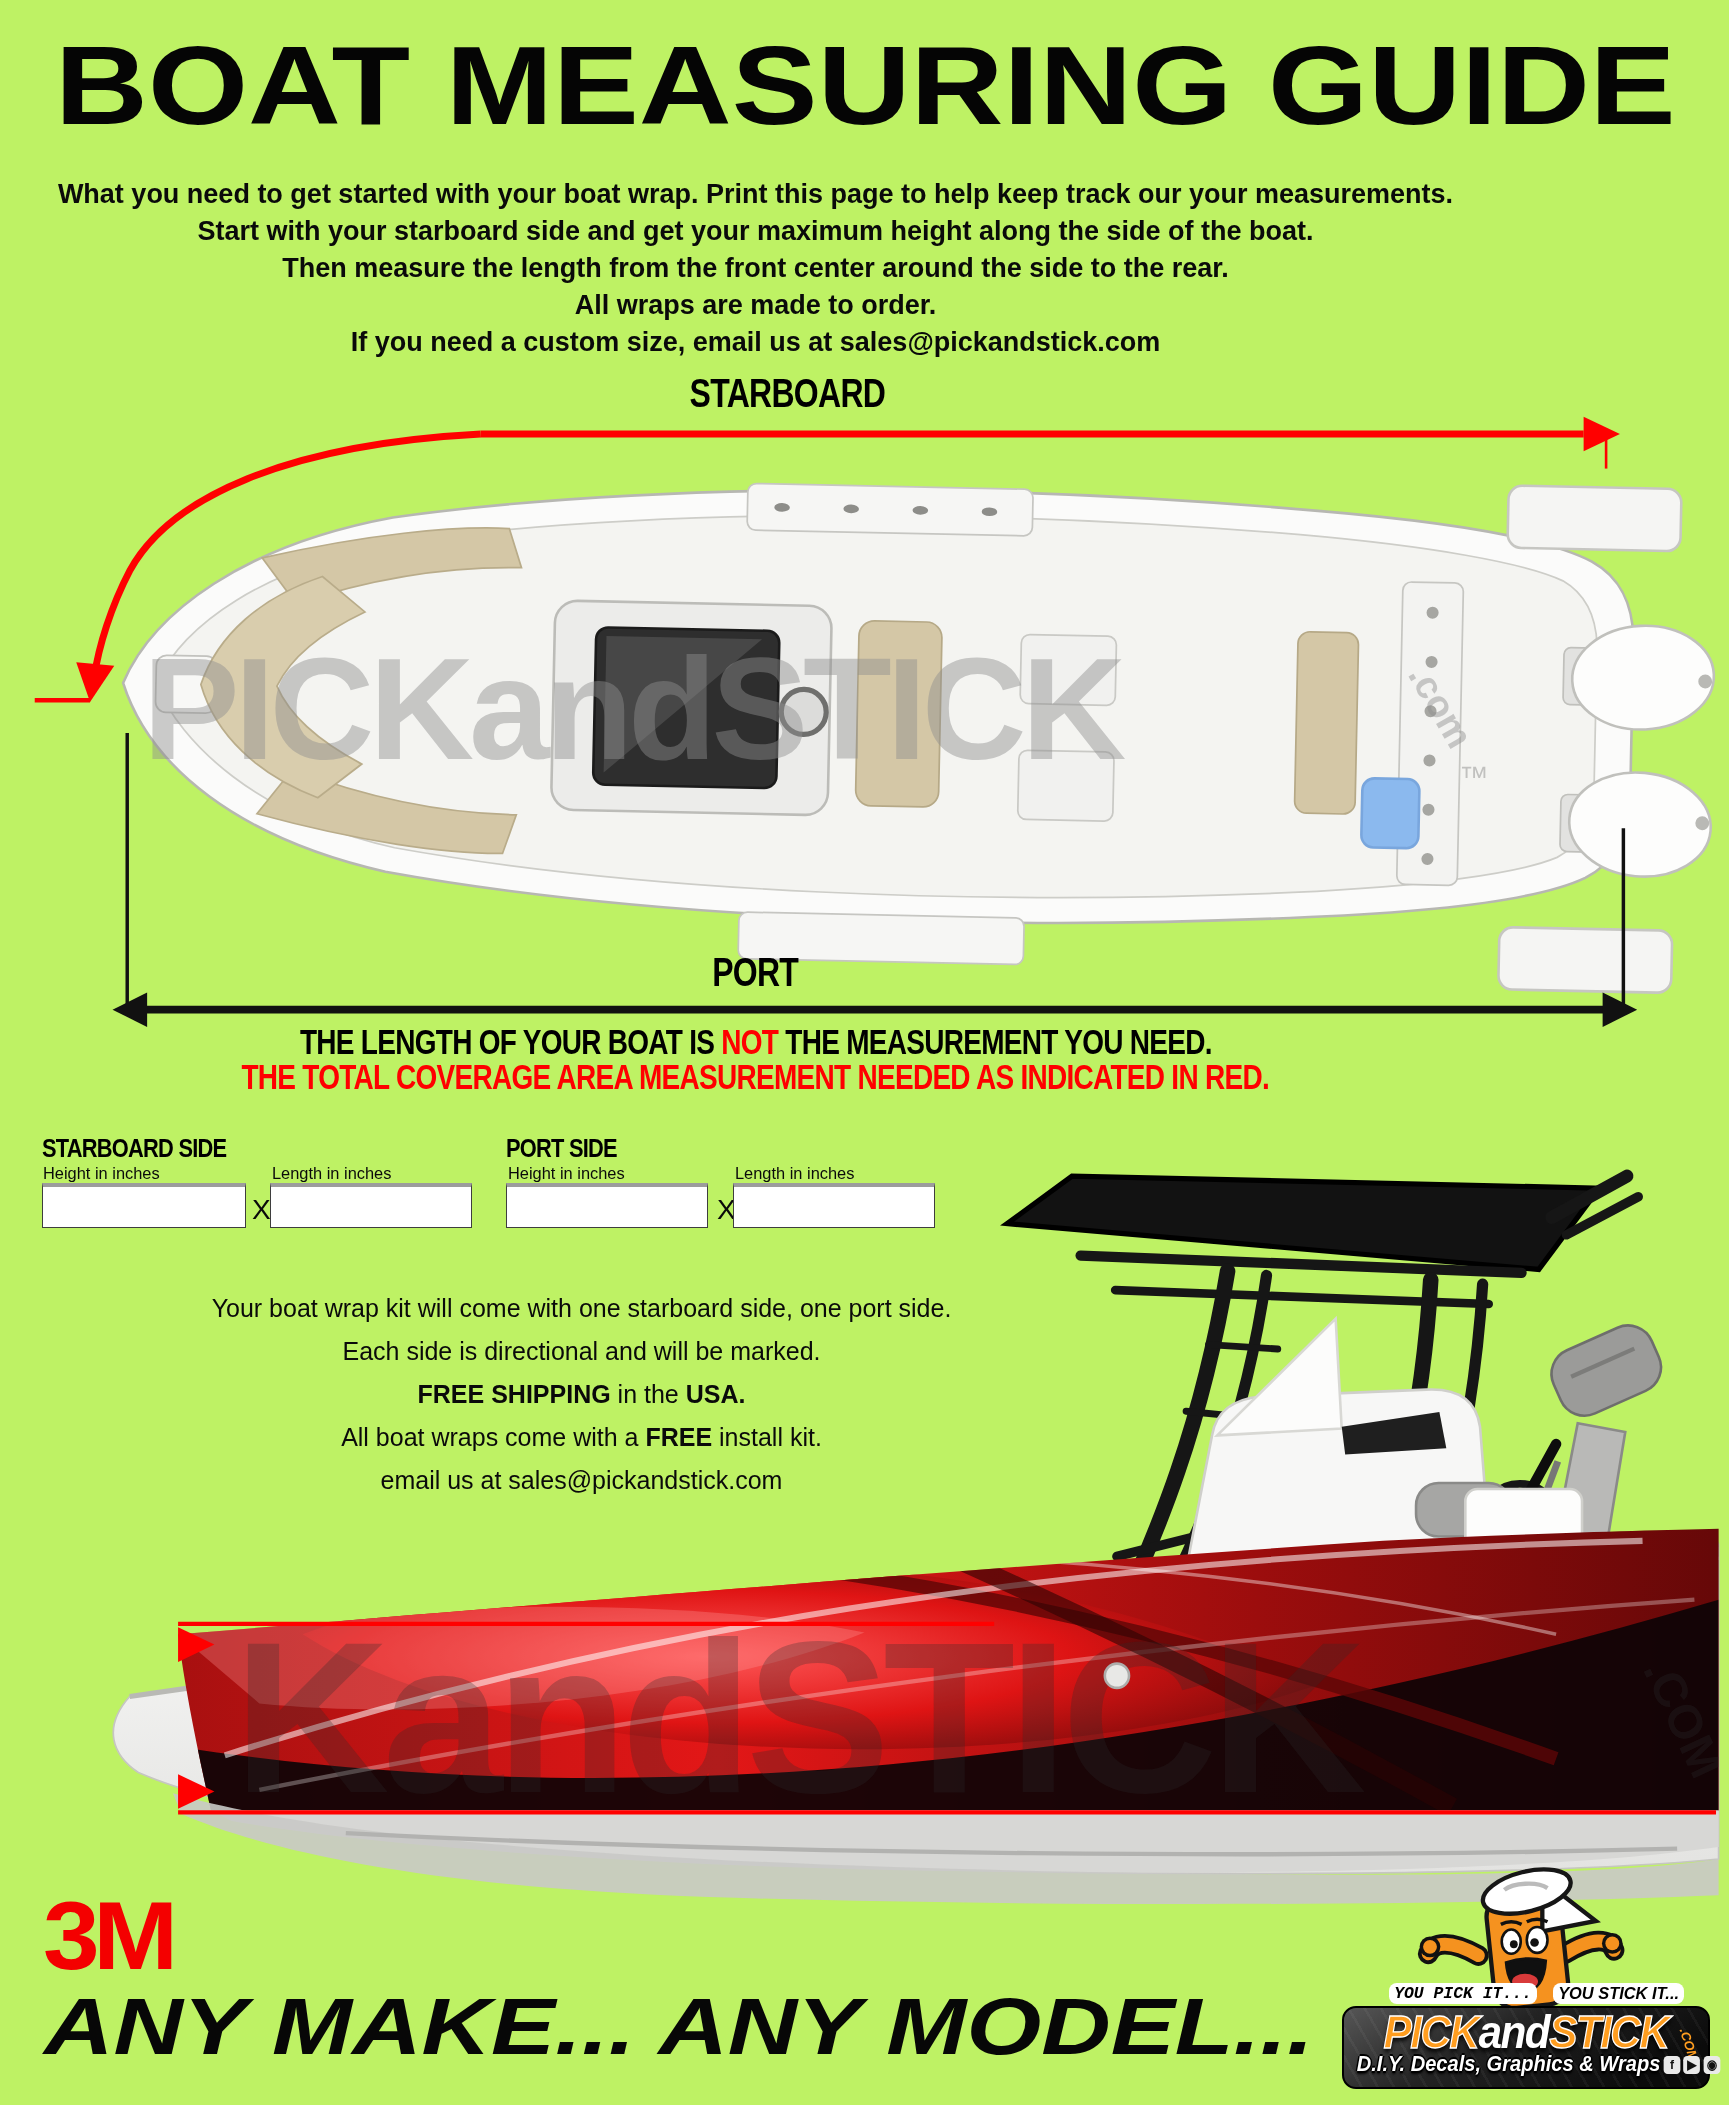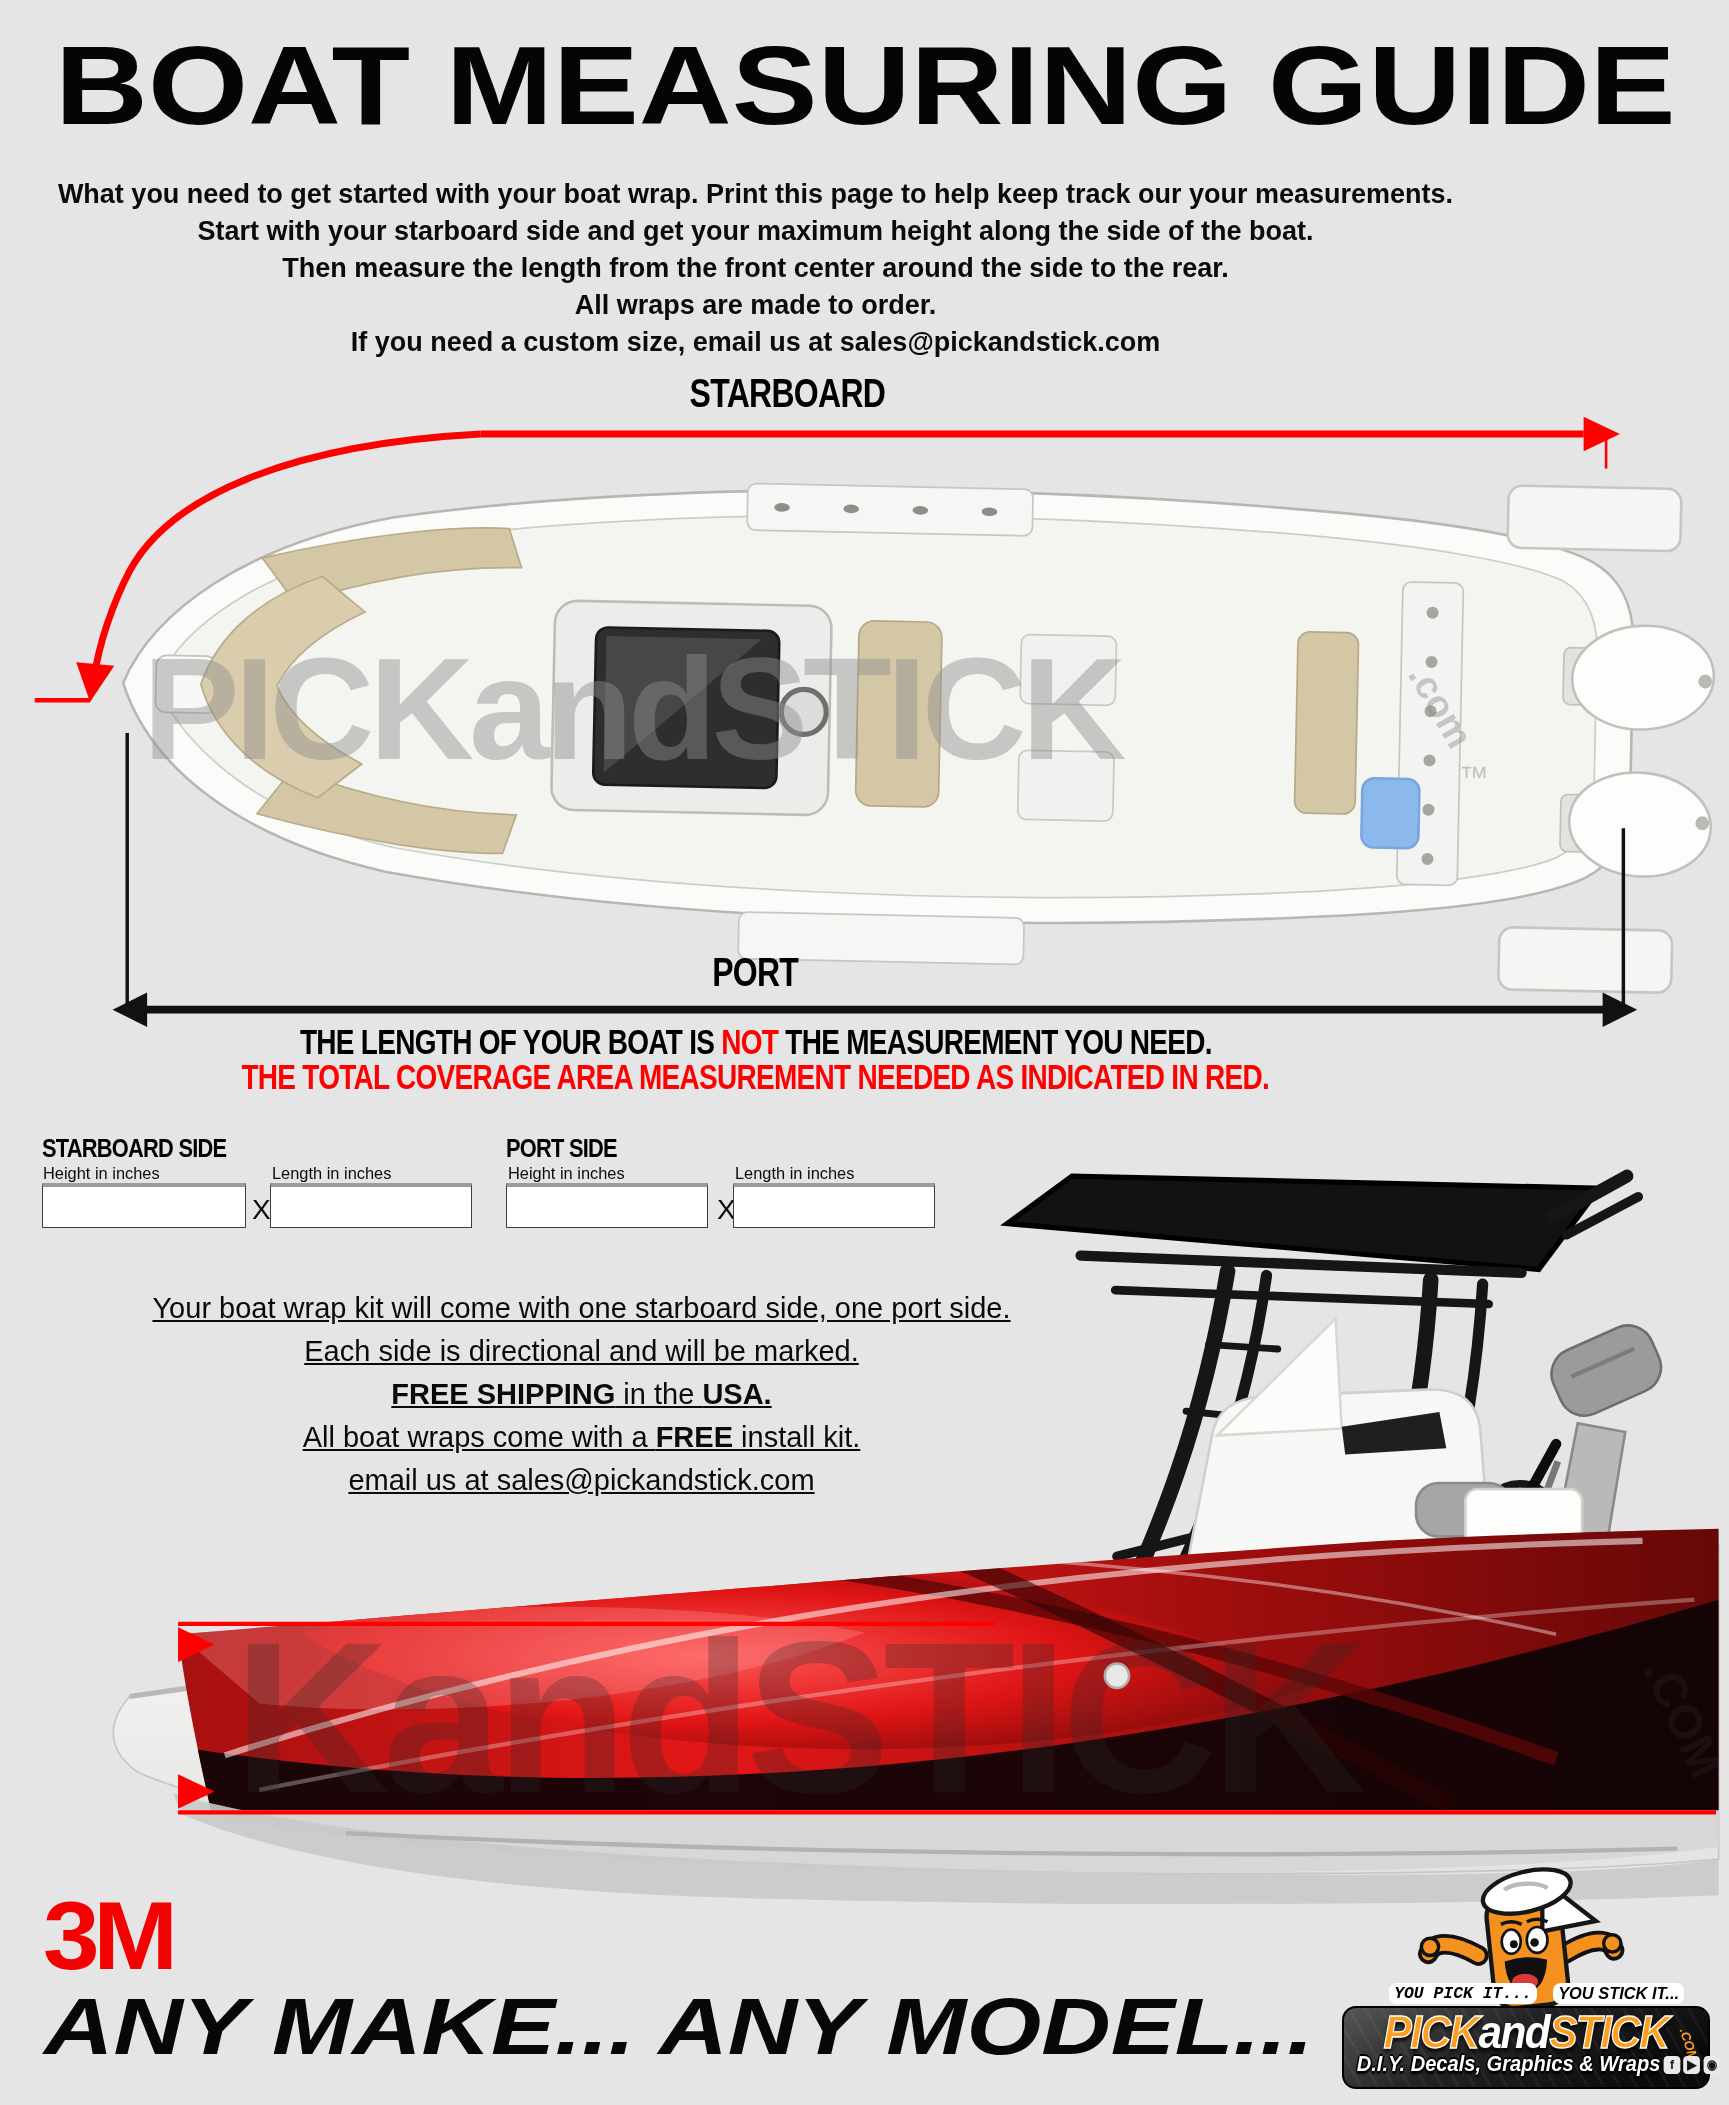--- a/index.html
+++ b/index.html
@@ -1,23 +1,23 @@
 <!DOCTYPE html>
 <html style="font-size:14px"><head>
 <meta charset="utf-8">
 <style>
   html,body{margin:0;padding:0;background:#fff;}
-  .page{position:relative;width:1729px;height:2106px;background:#e5e5e5;overflow:hidden;
+  .page{position:relative;width:1729px;height:2106px;background:#bef264;overflow:hidden;
         font-family:"Liberation Sans", sans-serif;color:#000;}
   .abs{position:absolute;}
   .centerline{left:0;width:1511px;text-align:center;}
   .cond{display:inline-block;white-space:nowrap;font-weight:bold;letter-spacing:-0.9px;
         transform:scaleX(.78);transform-origin:center;}
   .intro{font-size:27px;line-height:37px;font-weight:bold;color:#0a0a0a;}
-  .kit{font-size:29px;line-height:43px;color:#0a0a0a;text-decoration:underline;}
+  .kit{font-size:25px;line-height:43px;color:#0a0a0a;}
   .kit b{font-weight:bold;}
   .warn1{font-size:35px;}
   .warn-red{color:#ff0000;}
   .side-title{font-size:26px;font-weight:bold;letter-spacing:-0.9px;transform:scaleX(.84);transform-origin:left;display:inline-block;white-space:nowrap;}
   .small-label{font-size:16.4px;color:#0a0a0a;}
   .measure-input{position:absolute;height:45px;background:#fff;border:1.7px solid #3e3e3e;border-top:4.3px solid #9c9c9c;box-sizing:border-box;font-size:24px;padding:0 8.6px;font-family:"Liberation Sans",sans-serif;}
   .xsep{font-size:28px;color:#0a0a0a;}
   .brand3m{font-size:97px;font-weight:bold;color:#f40000;letter-spacing:-6px;line-height:1;transform:scale(1.05,1.0);transform-origin:left;}
   .caption-pill{font-size:16.4px;font-style:italic;font-weight:bold;background:#fff;padding:0.9px 5.2px;border-radius:7.8px;white-space:nowrap;}
   .logo-box{position:absolute;left:1342px;top:2006px;width:368px;height:83px;border-radius:14px;

